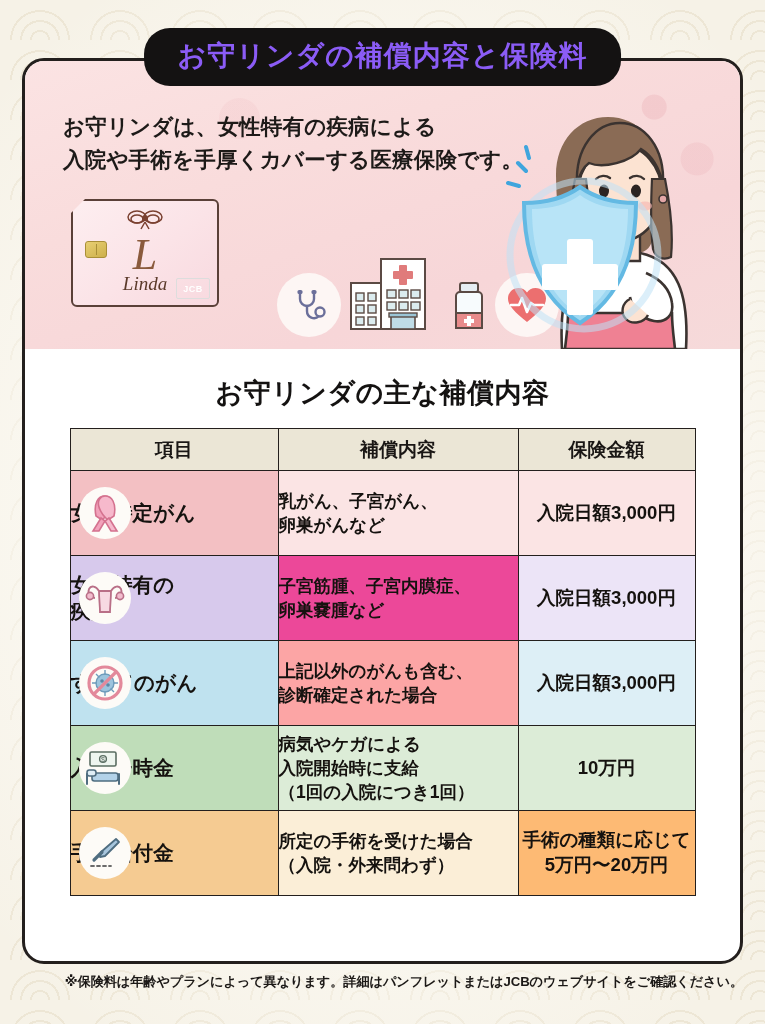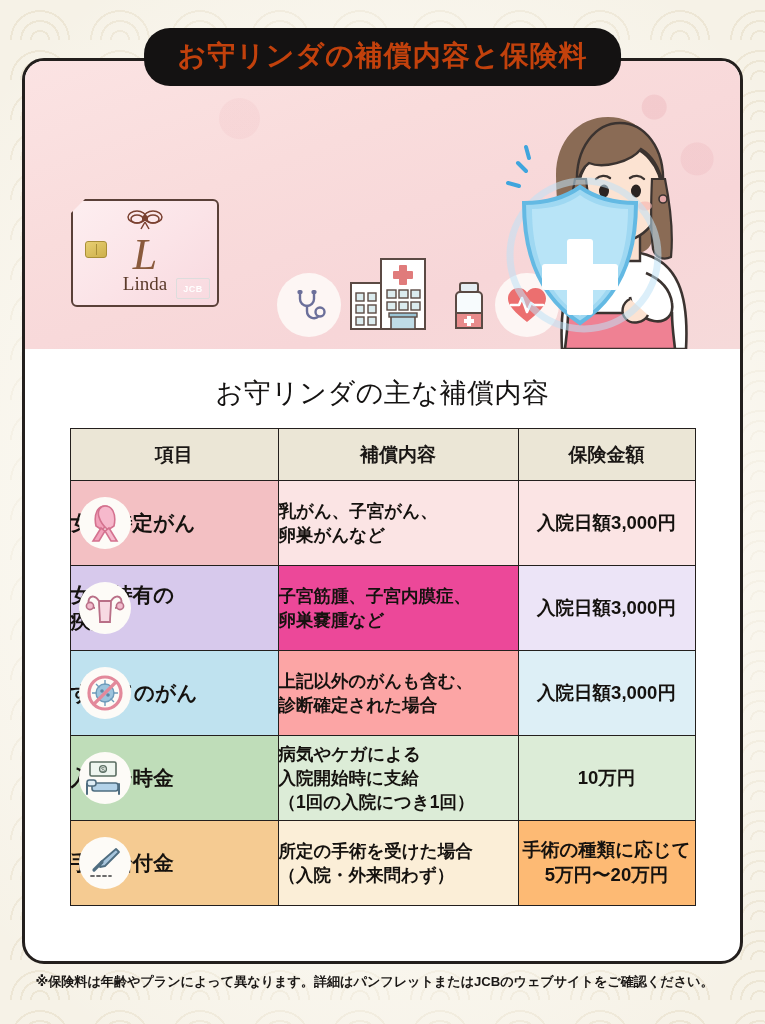--- a/index.html
+++ b/index.html
@@ -104,20 +104,21 @@
     text-align: center;
     font-family: "Liberation Serif", "DejaVu Serif", serif;
     font-style: italic;
     font-size: 44px;
     color: #8a5a3c;
   }
   .cc-name {
     position: absolute; left: 0; right: 0; bottom: 10px;
     text-align: center;
     font-family: "Liberation Serif", "DejaVu Serif", serif;
+    font-style: italic;
     font-size: 19px;
     color: #5b3a2a;
   }
   .cc-jcb {
     position: absolute; right: 7px; bottom: 6px;
     width: 34px; height: 21px;
     display: flex;
     border-radius: 2px; overflow: hidden;
     border: 1px solid #ddd;
     gap: 44px;
@@ -158,21 +159,21 @@
   .hero-person {
     position: absolute;
     right: -6px; bottom: 0;
     width: 250px; height: 262px;
   }
 
   
   .section-title {
     text-align: center;
     font-size: 27px;
-    font-weight: 400;
+    font-weight: 700;
     color: #141211;
     margin-top: 26px;
     letter-spacing: .5px;
   }
 
   
   .cov-table {
     width: 625px;
     margin: 17px auto 0;
     border-collapse: collapse;
@@ -181,21 +182,21 @@
   }
   .cov-table th, .cov-table td {
     border: 1.4px solid #231f1d;
     padding: 0;
   }
   .cov-table thead th {
     background: #ebe6d6;
     font-size: 19px;
     font-weight: 700;
     color: #1a1715;
-    height: 52px;
+    height: 42px;
     text-align: center;
   }
   .col-item   { width: 208px; }
   .col-desc   { width: 240px; }
   .col-amount { width: 177px; }
 
   .cell-item {
     position: relative;
     height: 85px;
     padding-left: 66px;
@@ -234,39 +235,39 @@
     line-height: 1.34;
     color: #15120f;
     white-space: pre-line;
     vertical-align: middle;
     margin-top: 16px;
   }
 
   
   .footnotes {
     position: absolute;
-    left: 14px; top: 972px;
+    left: 22px; top: 972px;
     width: 721px;
-    text-align: center;
+    text-align: right;
   }
   .footnotes p {
     font-size: 13.2px;
     font-weight: 700;
     color: #1b1816;
     line-height: 1.55;
     letter-spacing: -.1px;
   }
 
   
   .title-pill {
     position: absolute;
     left: 50%; top: 28px;
     transform: translateX(-50%);
     background: #141212;
-    color: #c2410c;
+    color: #8b5cf6;
     border-radius: 26px;
     padding: 9px 34px 11px;
     font-size: 28px;
     font-weight: 700;
     letter-spacing: 1px;
     white-space: nowrap;
     z-index: 5;
   }
 </style>
 </head>
@@ -275,20 +276,22 @@
 <div class="bg-pattern"></div>
 <div class="bg-fade"></div>
 
 <div class="title-pill">お守リンダの補償内容と保険料</div>
 
 <div class="panel">
 
   <div class="hero">
     <div class="hero-floral"></div>
 
+    <div class="hero-text">お守リンダは、女性特有の疾病による
+入院や手術を手厚くカバーする医療保険です。</div>
 
     <div class="credit-card">
       <svg class="cc-knot" viewBox="0 0 42 22">
         <g fill="none" stroke="#7a4030" stroke-width="1.5">
           <ellipse cx="13" cy="9" rx="9" ry="6"></ellipse>
           <ellipse cx="29" cy="9" rx="9" ry="6"></ellipse>
           <ellipse cx="13" cy="11" rx="6" ry="4"></ellipse>
           <ellipse cx="29" cy="11" rx="6" ry="4"></ellipse>
           <path d="M21 14 l-4 7 M21 14 l4 7"></path>
         </g>

